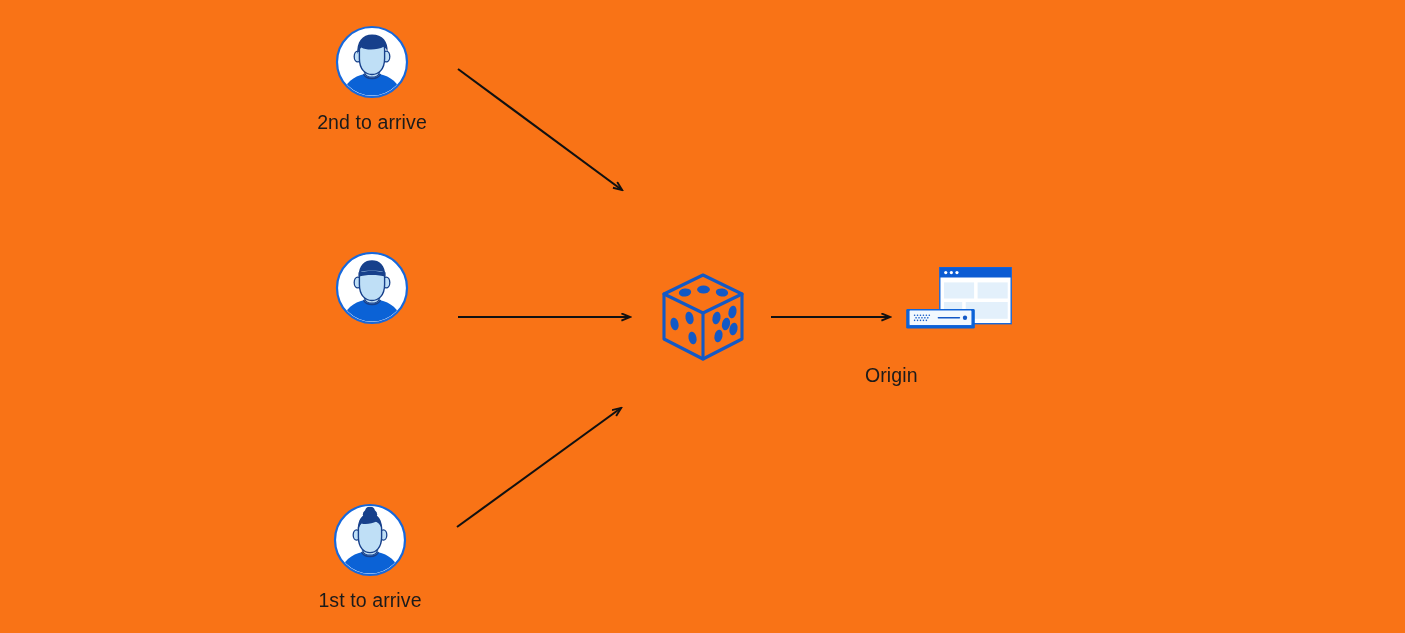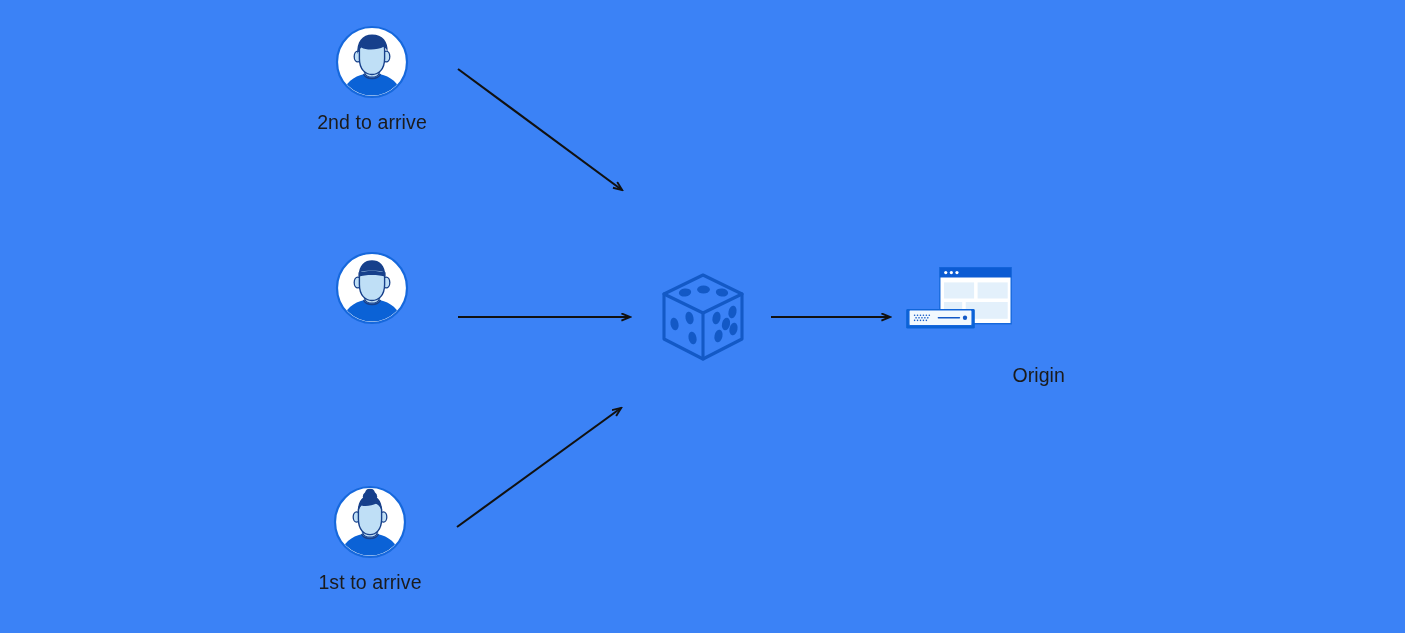--- a/index.html
+++ b/index.html
@@ -7,21 +7,21 @@
     padding: 0;
     background: #ffffff;
   }
   body {
     font-family: "Liberation Sans", sans-serif;
   }
   #canvas {
     position: relative;
     width: 1405px;
     height: 633px;
-    background: #3b82f6;
+    background: #f97316;
     overflow: hidden;
   }
   .node {
     position: absolute;
   }
   .avatar-node {
     width: 160px;
     text-align: center;
   }
   .avatar {
@@ -36,21 +36,21 @@
     line-height: 1.2;
     margin-top: 12px;
     white-space: nowrap;
     letter-spacing: 0.1px;
   }
   .dice-node {
     width: 110px;
   }
   .origin-node {
     width: 200px;
-    text-align: right;
+    text-align: left;
   }
   .origin-graphic {
     width: 140px;
     height: 100px;
     margin: 0 auto;
     display: block;
   }
   .arrow-layer {
     position: absolute;
     left: 0;
@@ -136,21 +136,21 @@
         <ellipse cx="51.2" cy="31.5" rx="3.6" ry="5.4" fill="#BFDFF6" stroke="#17408B" stroke-width="1.3"></ellipse>
         <path d="M24.4 24 C24.4 12.5 49.6 12.5 49.6 24 L49.6 33.5 C49.6 44.5 43.5 49.5 37 49.5 C30.5 49.5 24.4 44.5 24.4 33.5 Z" fill="#BFDFF6" stroke="#17408B" stroke-width="1.4"></path>
 
         <path d="M23.6 25.6 C23.6 13.6 30 9.2 37 9.2 C44 9.2 50.4 13.6 50.4 25.6
                  L50.4 21.2 C44 19.4 30 19.4 23.6 21.2 Z" fill="#17408B"></path>
         <path d="M23.6 21.6 C30 19.6 44 19.6 50.4 21.6 L50.4 25.8 C44 23.4 30 23.4 23.6 25.8 Z" fill="#17408B"></path>
       </g>
     </svg>
   </div>
 
-  <div class="node avatar-node" style="left:290px; top:485px;">
+  <div class="node avatar-node" style="left:290px; top:503px;">
     <svg class="avatar" viewBox="0 0 74 74" xmlns="http://www.w3.org/2000/svg">
       <defs>
         <clipPath id="clip1st">
             <circle cx="37" cy="37" r="33.6"></circle>
           </clipPath>
       </defs>
       <circle cx="37" cy="37" r="35" fill="#ffffff" stroke="#1668DC" stroke-width="2.2"></circle>
       <g clip-path="url(#clip1st)">
         <path d="M6 74 C8 58 19 51.5 28.5 49.2 L45.5 49.2 C55 51.5 66 58 68 74 Z" fill="#0B62D6"></path>
         <path d="M28.5 48.6 C30.5 54 43.5 54 45.5 48.6 L45.5 43 L28.5 43 Z" fill="#BFDFF6"></path>

